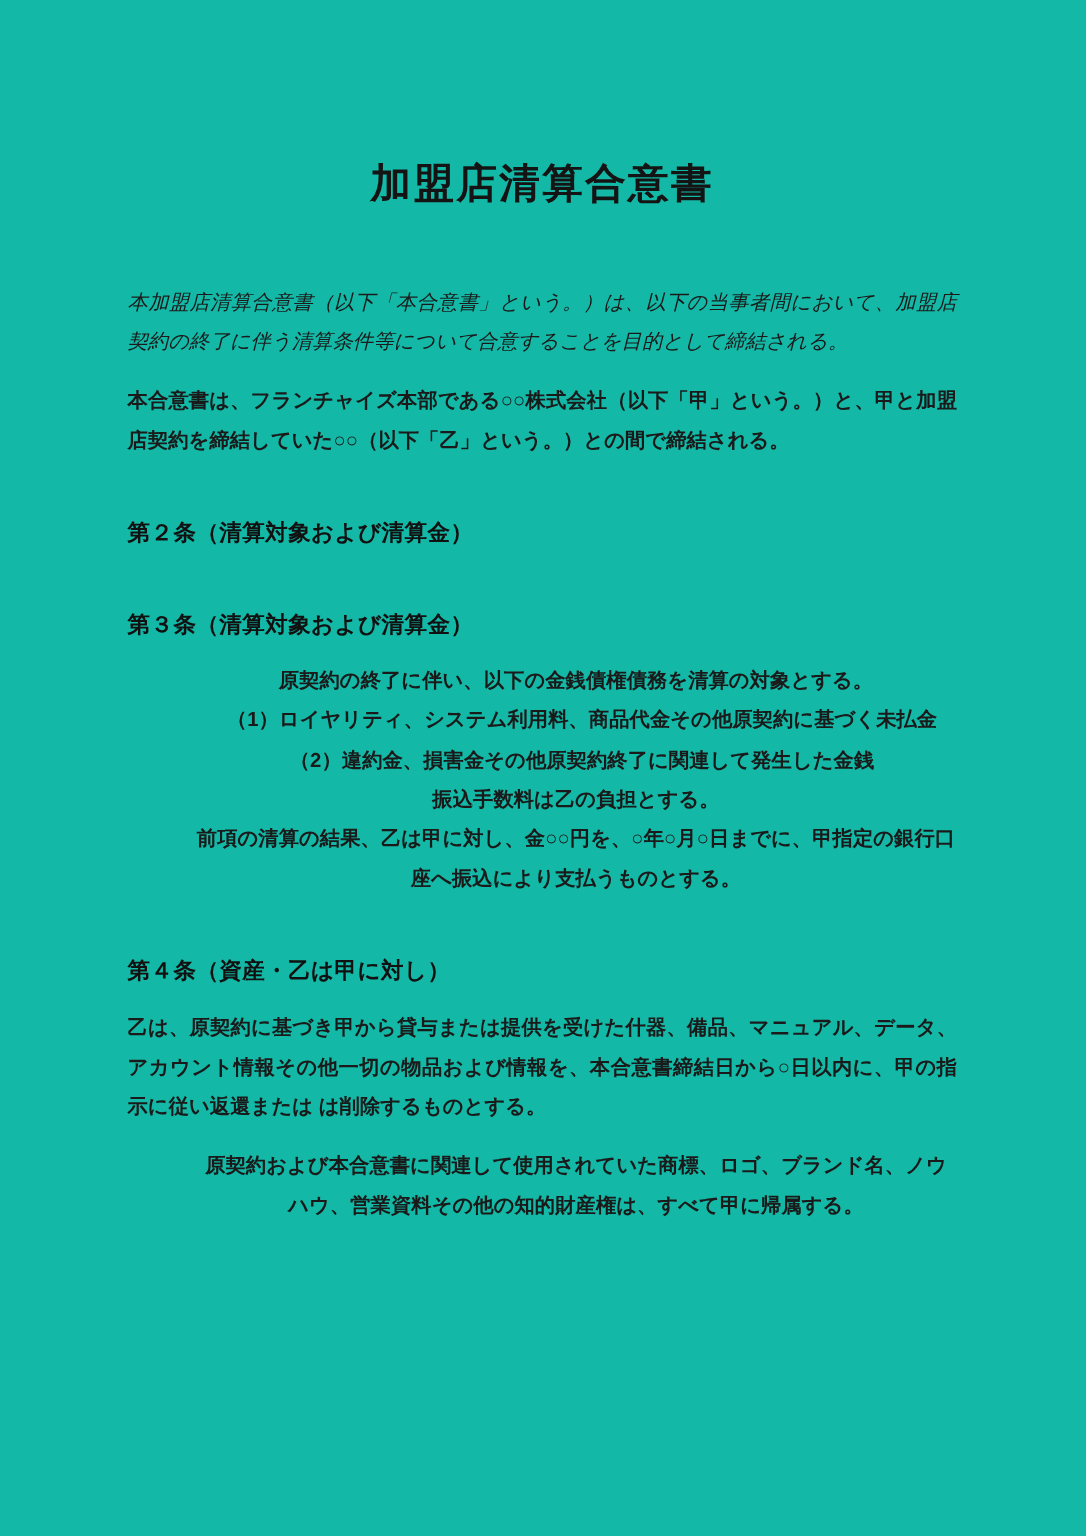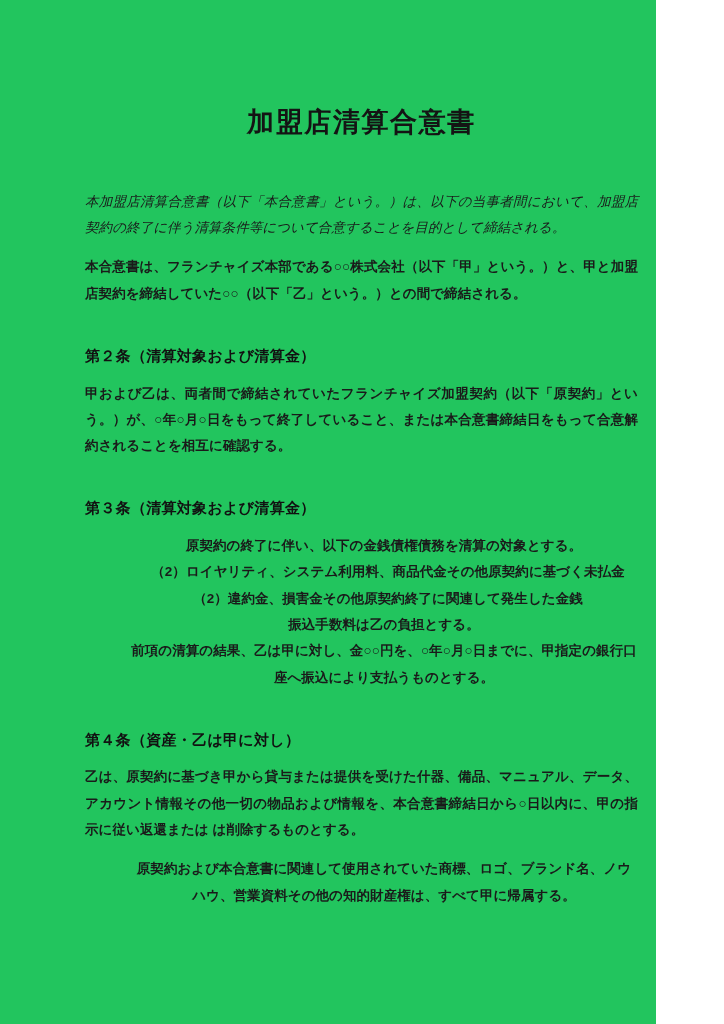--- a/index.html
+++ b/index.html
@@ -11,23 +11,23 @@
     height: 1024px;
     background: #ffffff;
     font-family: "Liberation Sans", "DejaVu Sans", sans-serif;
     color: #1a1a1a;
     -webkit-font-smoothing: antialiased;
     overflow: hidden;
   }
 
   .page {
     position: relative;
-    width: 656px;
+    width: 724px;
     height: 1024px;
-    background: #22c55e;
+    background: #14b8a6;
     box-sizing: border-box;
   }
 
   .content {
     position: absolute;
     left: 85px;
     top: 0;
     width: 553px;
   }
 
@@ -104,28 +104,27 @@
     <h1 class="doc-title">加盟店清算合意書</h1>
 
     <p class="lead-paragraph">本加盟店清算合意書（以下「本合意書」という。）は、以下の当事者間において、加盟店契約の終了に伴う清算条件等について合意することを目的として締結される。</p>
 
     <section class="article">
       <p class="article-body">本合意書は、フランチャイズ本部である○○株式会社（以下「甲」という。）と、甲と加盟店契約を締結していた○○（以下「乙」という。）との間で締結される。</p>
     </section>
 
     <section class="article">
       <h2 class="article-heading">第２条（清算対象および清算金）</h2>
-      <p class="article-body">甲および乙は、両者間で締結されていたフランチャイズ加盟契約（以下「原契約」という。）が、○年○月○日をもって終了していること、または本合意書締結日をもって合意解約されることを相互に確認する。</p>
     </section>
 
     <section class="article">
       <h2 class="article-heading">第３条（清算対象および清算金）</h2>
       <div class="article-body indented">
         <span class="body-line">原契約の終了に伴い、以下の金銭債権債務を清算の対象とする。</span>
-        <span class="numbered-item">（2）ロイヤリティ、システム利用料、商品代金その他原契約に基づく未払金</span>
+        <span class="numbered-item">（1）ロイヤリティ、システム利用料、商品代金その他原契約に基づく未払金</span>
         <span class="numbered-item">（2）違約金、損害金その他原契約終了に関連して発生した金銭</span>
         <span class="body-line">振込手数料は乙の負担とする。</span>
         <span class="body-line">前項の清算の結果、乙は甲に対し、金○○円を、○年○月○日までに、甲指定の銀行口座へ振込により支払うものとする。</span>
       </div>
     </section>
 
     <section class="article">
       <h2 class="article-heading">第４条（資産・乙は甲に対し）</h2>
       <p class="article-body">乙は、原契約に基づき甲から貸与または提供を受けた什器、備品、マニュアル、データ、アカウント情報その他一切の物品および情報を、本合意書締結日から○日以内に、甲の指示に従い返還または は削除するものとする。</p>
     </section>

